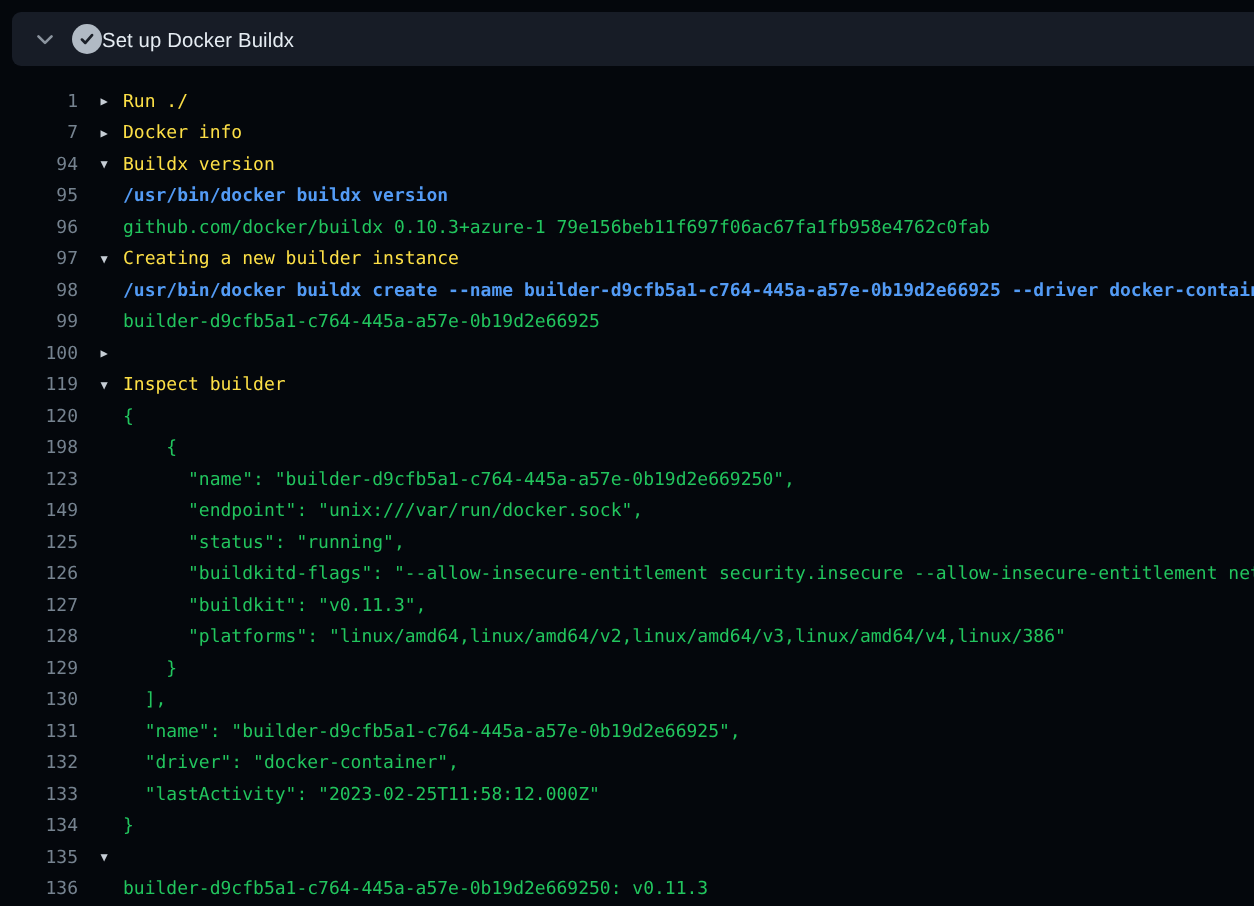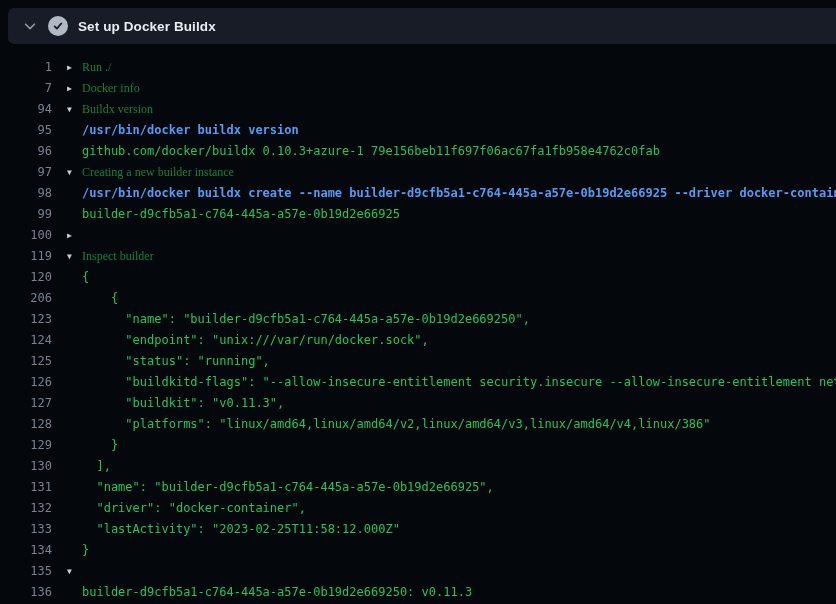--- a/index.html
+++ b/index.html
@@ -37,24 +37,23 @@
     margin-left: 10px;
     border-radius: 50%;
     background: #b1bac4;
     display: flex;
     align-items: center;
     justify-content: center;
     flex: none;
   }
   .check-circle svg { display: block; }
   .step-title {
-    margin-left: 10px;
     color: #e6edf3;
     font-size: 13.5px;
-    font-weight: 700;
+    font-weight: 400;
     letter-spacing: 0.1px;
     white-space: nowrap;
   }
   
   .log-area {
     padding-top: 13px;
     font-family: "DejaVu Sans Mono", "Liberation Mono", monospace;
     font-size: 12px;
   }
   .log-row {
@@ -76,21 +75,21 @@
     flex: none;
     width: 30px;
     box-sizing: border-box;
     padding-left: 15px;
     color: #c6cdd5;
     font-size: 8px;
     line-height: 21px;
   }
   .log-row .text { color: #22c55e; }
   .log-row.group { cursor: pointer; }
-  .log-row.group .text { color: #15803d; font-family: Liberation Serif, serif; }
+  .log-row.group .text { color: #fde047; }
   .log-row.command .text { color: #539bf5; font-weight: bold; }
 </style>
 </head>
 <body>
 
 <div class="step-header">
   <span class="chevron">
     <svg width="14" height="14" viewBox="0 0 16 16" fill="none" stroke="currentColor" stroke-width="2" stroke-linecap="round" stroke-linejoin="round">
         <path d="M3 6 L8 11 L13 6"></path>
       </svg>
@@ -108,23 +107,23 @@
     <div class="log-row group"><a class="num">7</a><span class="marker">▶</span><span class="text">Docker info</span></div>
     <div class="log-row group"><a class="num">94</a><span class="marker">▼</span><span class="text">Buildx version</span></div>
     <div class="log-row command"><a class="num">95</a><span class="marker"></span><span class="text">/usr/bin/docker buildx version</span></div>
     <div class="log-row output"><a class="num">96</a><span class="marker"></span><span class="text">github.com/docker/buildx 0.10.3+azure-1 79e156beb11f697f06ac67fa1fb958e4762c0fab</span></div>
     <div class="log-row group"><a class="num">97</a><span class="marker">▼</span><span class="text">Creating a new builder instance</span></div>
     <div class="log-row command"><a class="num">98</a><span class="marker"></span><span class="text">/usr/bin/docker buildx create --name builder-d9cfb5a1-c764-445a-a57e-0b19d2e66925 --driver docker-container</span></div>
     <div class="log-row output"><a class="num">99</a><span class="marker"></span><span class="text">builder-d9cfb5a1-c764-445a-a57e-0b19d2e66925</span></div>
     <div class="log-row group"><a class="num">100</a><span class="marker">▶</span></div>
     <div class="log-row group"><a class="num">119</a><span class="marker">▼</span><span class="text">Inspect builder</span></div>
     <div class="log-row output"><a class="num">120</a><span class="marker"></span><span class="text">{</span></div>
-    <div class="log-row output"><a class="num">206</a><span class="marker"></span><span class="text">    {</span></div>
+    <div class="log-row output"><a class="num">198</a><span class="marker"></span><span class="text">    {</span></div>
     <div class="log-row output"><a class="num">123</a><span class="marker"></span><span class="text">      "name": "builder-d9cfb5a1-c764-445a-a57e-0b19d2e669250",</span></div>
-    <div class="log-row output"><a class="num">124</a><span class="marker"></span><span class="text">      "endpoint": "unix:///var/run/docker.sock",</span></div>
+    <div class="log-row output"><a class="num">149</a><span class="marker"></span><span class="text">      "endpoint": "unix:///var/run/docker.sock",</span></div>
     <div class="log-row output"><a class="num">125</a><span class="marker"></span><span class="text">      "status": "running",</span></div>
     <div class="log-row output"><a class="num">126</a><span class="marker"></span><span class="text">      "buildkitd-flags": "--allow-insecure-entitlement security.insecure --allow-insecure-entitlement network</span></div>
     <div class="log-row output"><a class="num">127</a><span class="marker"></span><span class="text">      "buildkit": "v0.11.3",</span></div>
     <div class="log-row output"><a class="num">128</a><span class="marker"></span><span class="text">      "platforms": "linux/amd64,linux/amd64/v2,linux/amd64/v3,linux/amd64/v4,linux/386"</span></div>
     <div class="log-row output"><a class="num">129</a><span class="marker"></span><span class="text">    }</span></div>
     <div class="log-row output"><a class="num">130</a><span class="marker"></span><span class="text">  ],</span></div>
     <div class="log-row output"><a class="num">131</a><span class="marker"></span><span class="text">  "name": "builder-d9cfb5a1-c764-445a-a57e-0b19d2e66925",</span></div>
     <div class="log-row output"><a class="num">132</a><span class="marker"></span><span class="text">  "driver": "docker-container",</span></div>
     <div class="log-row output"><a class="num">133</a><span class="marker"></span><span class="text">  "lastActivity": "2023-02-25T11:58:12.000Z"</span></div>
     <div class="log-row output"><a class="num">134</a><span class="marker"></span><span class="text">}</span></div>

